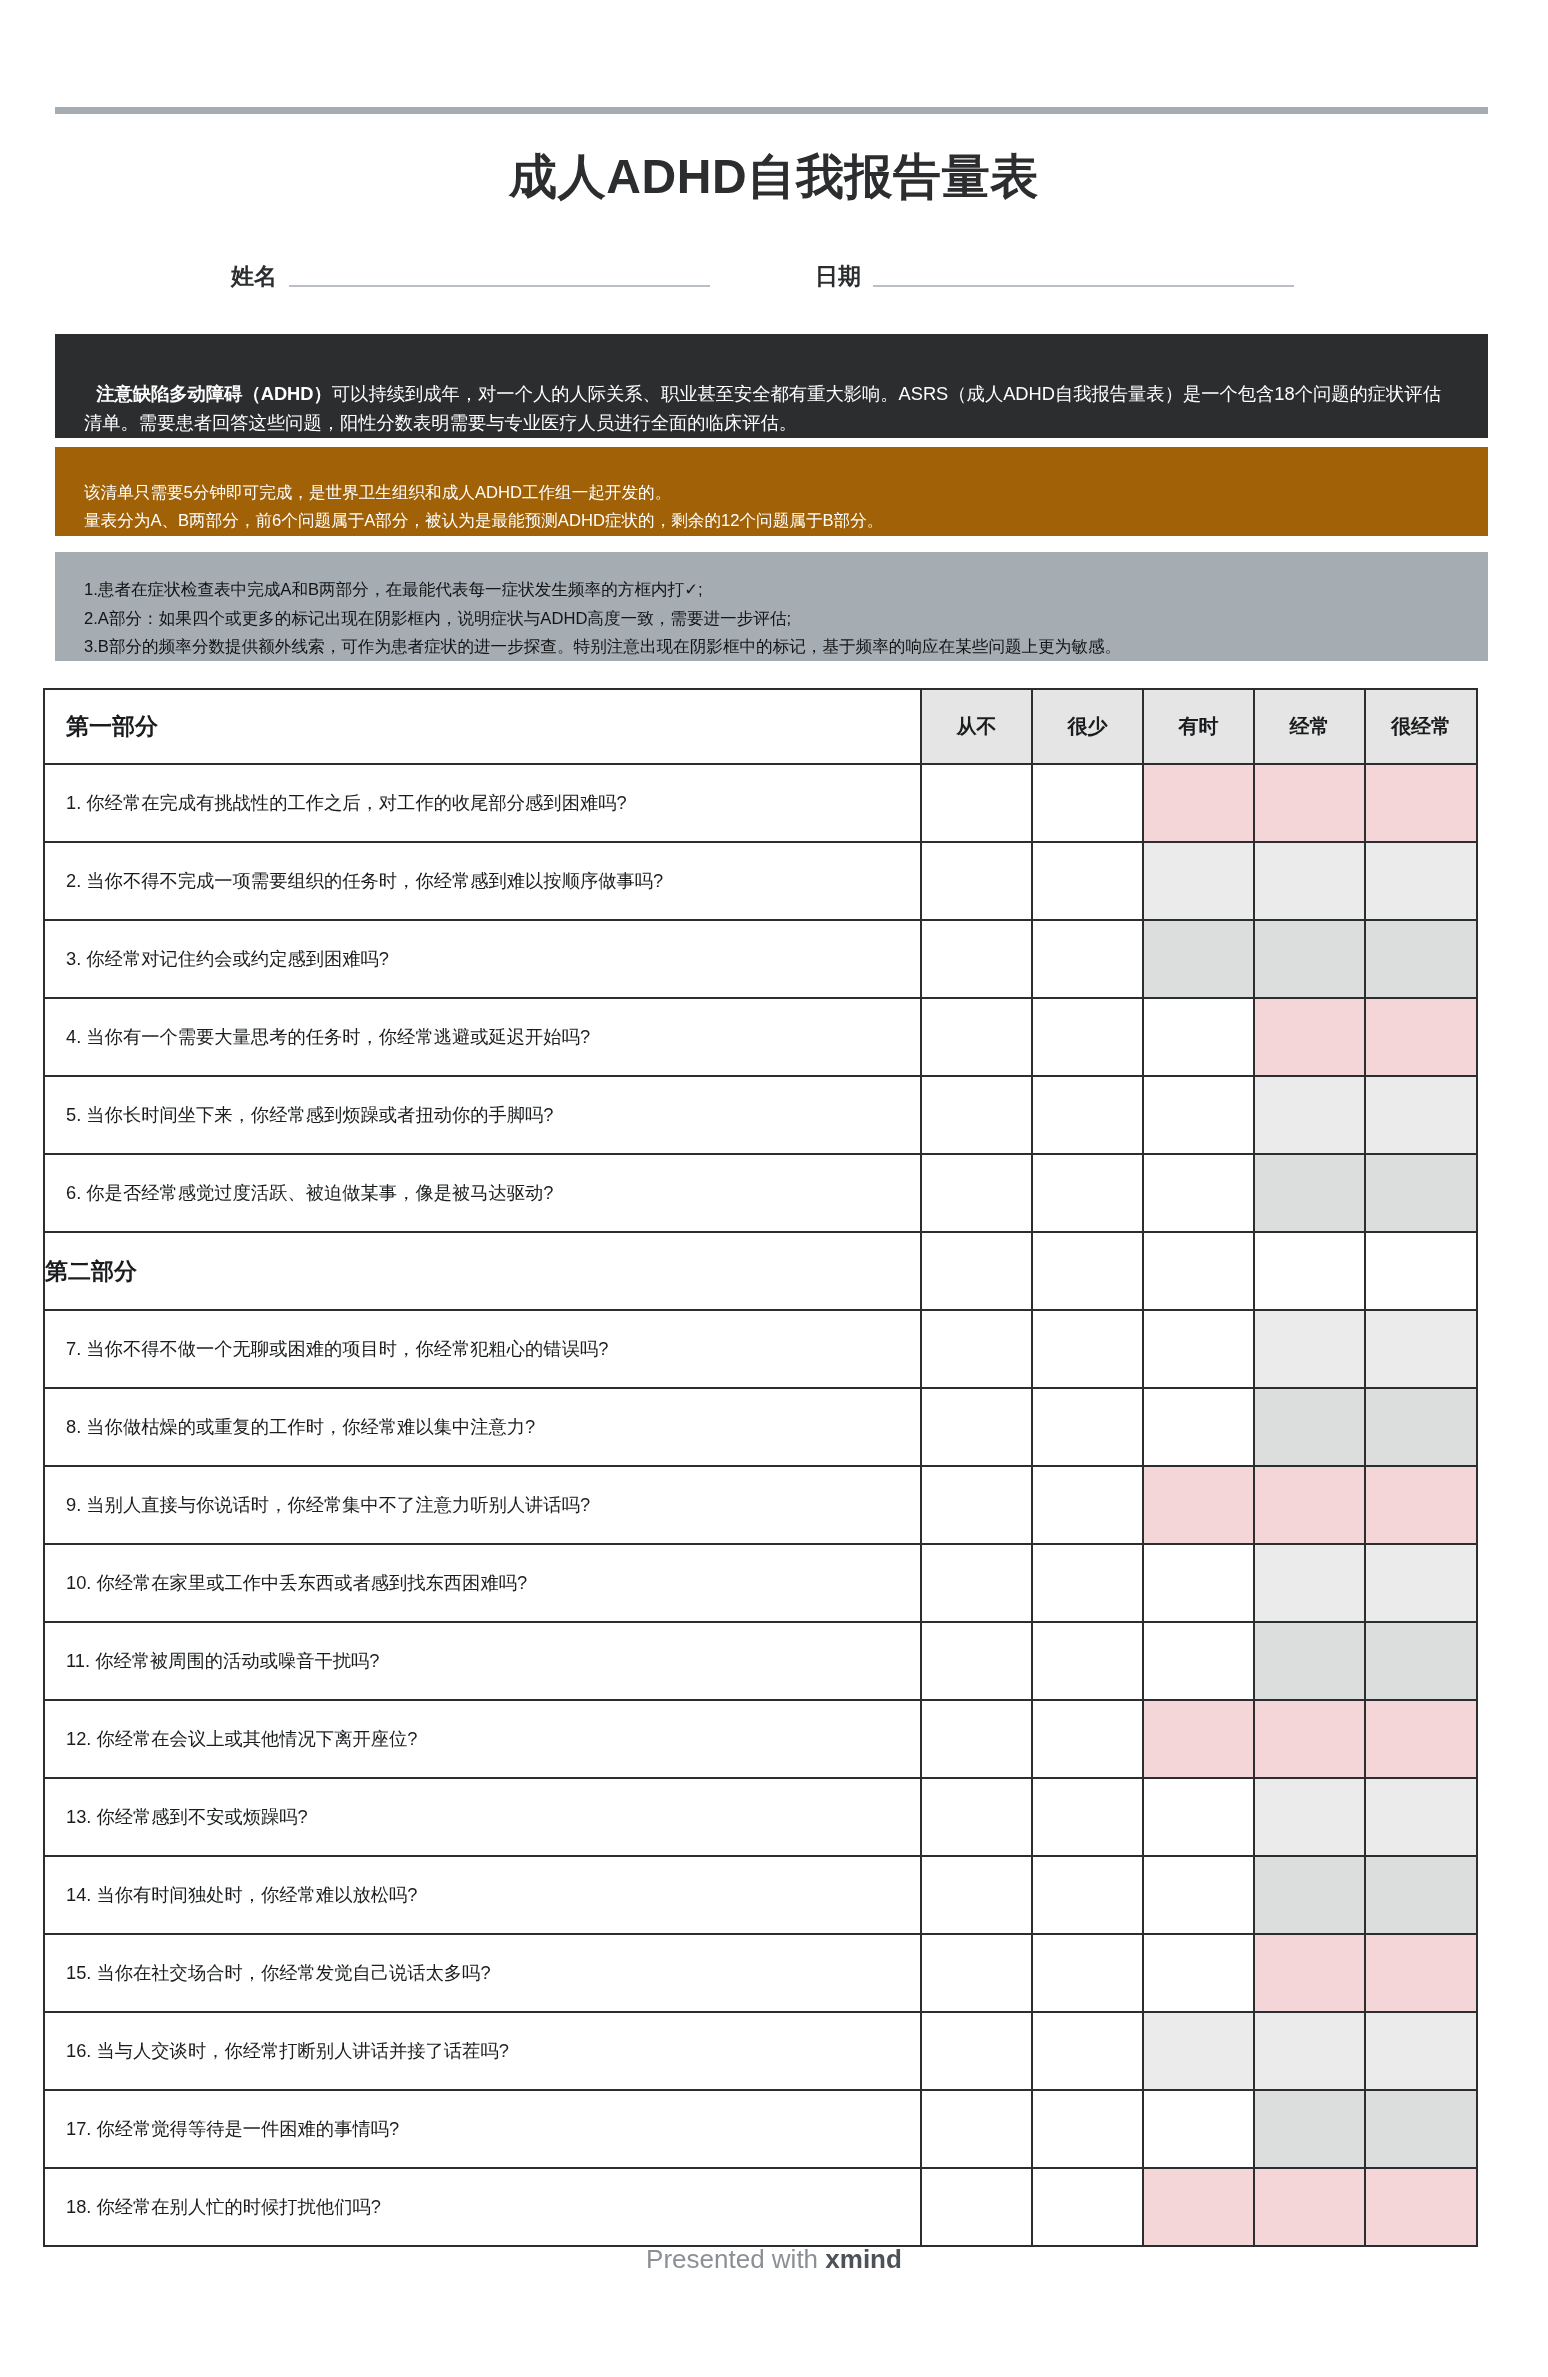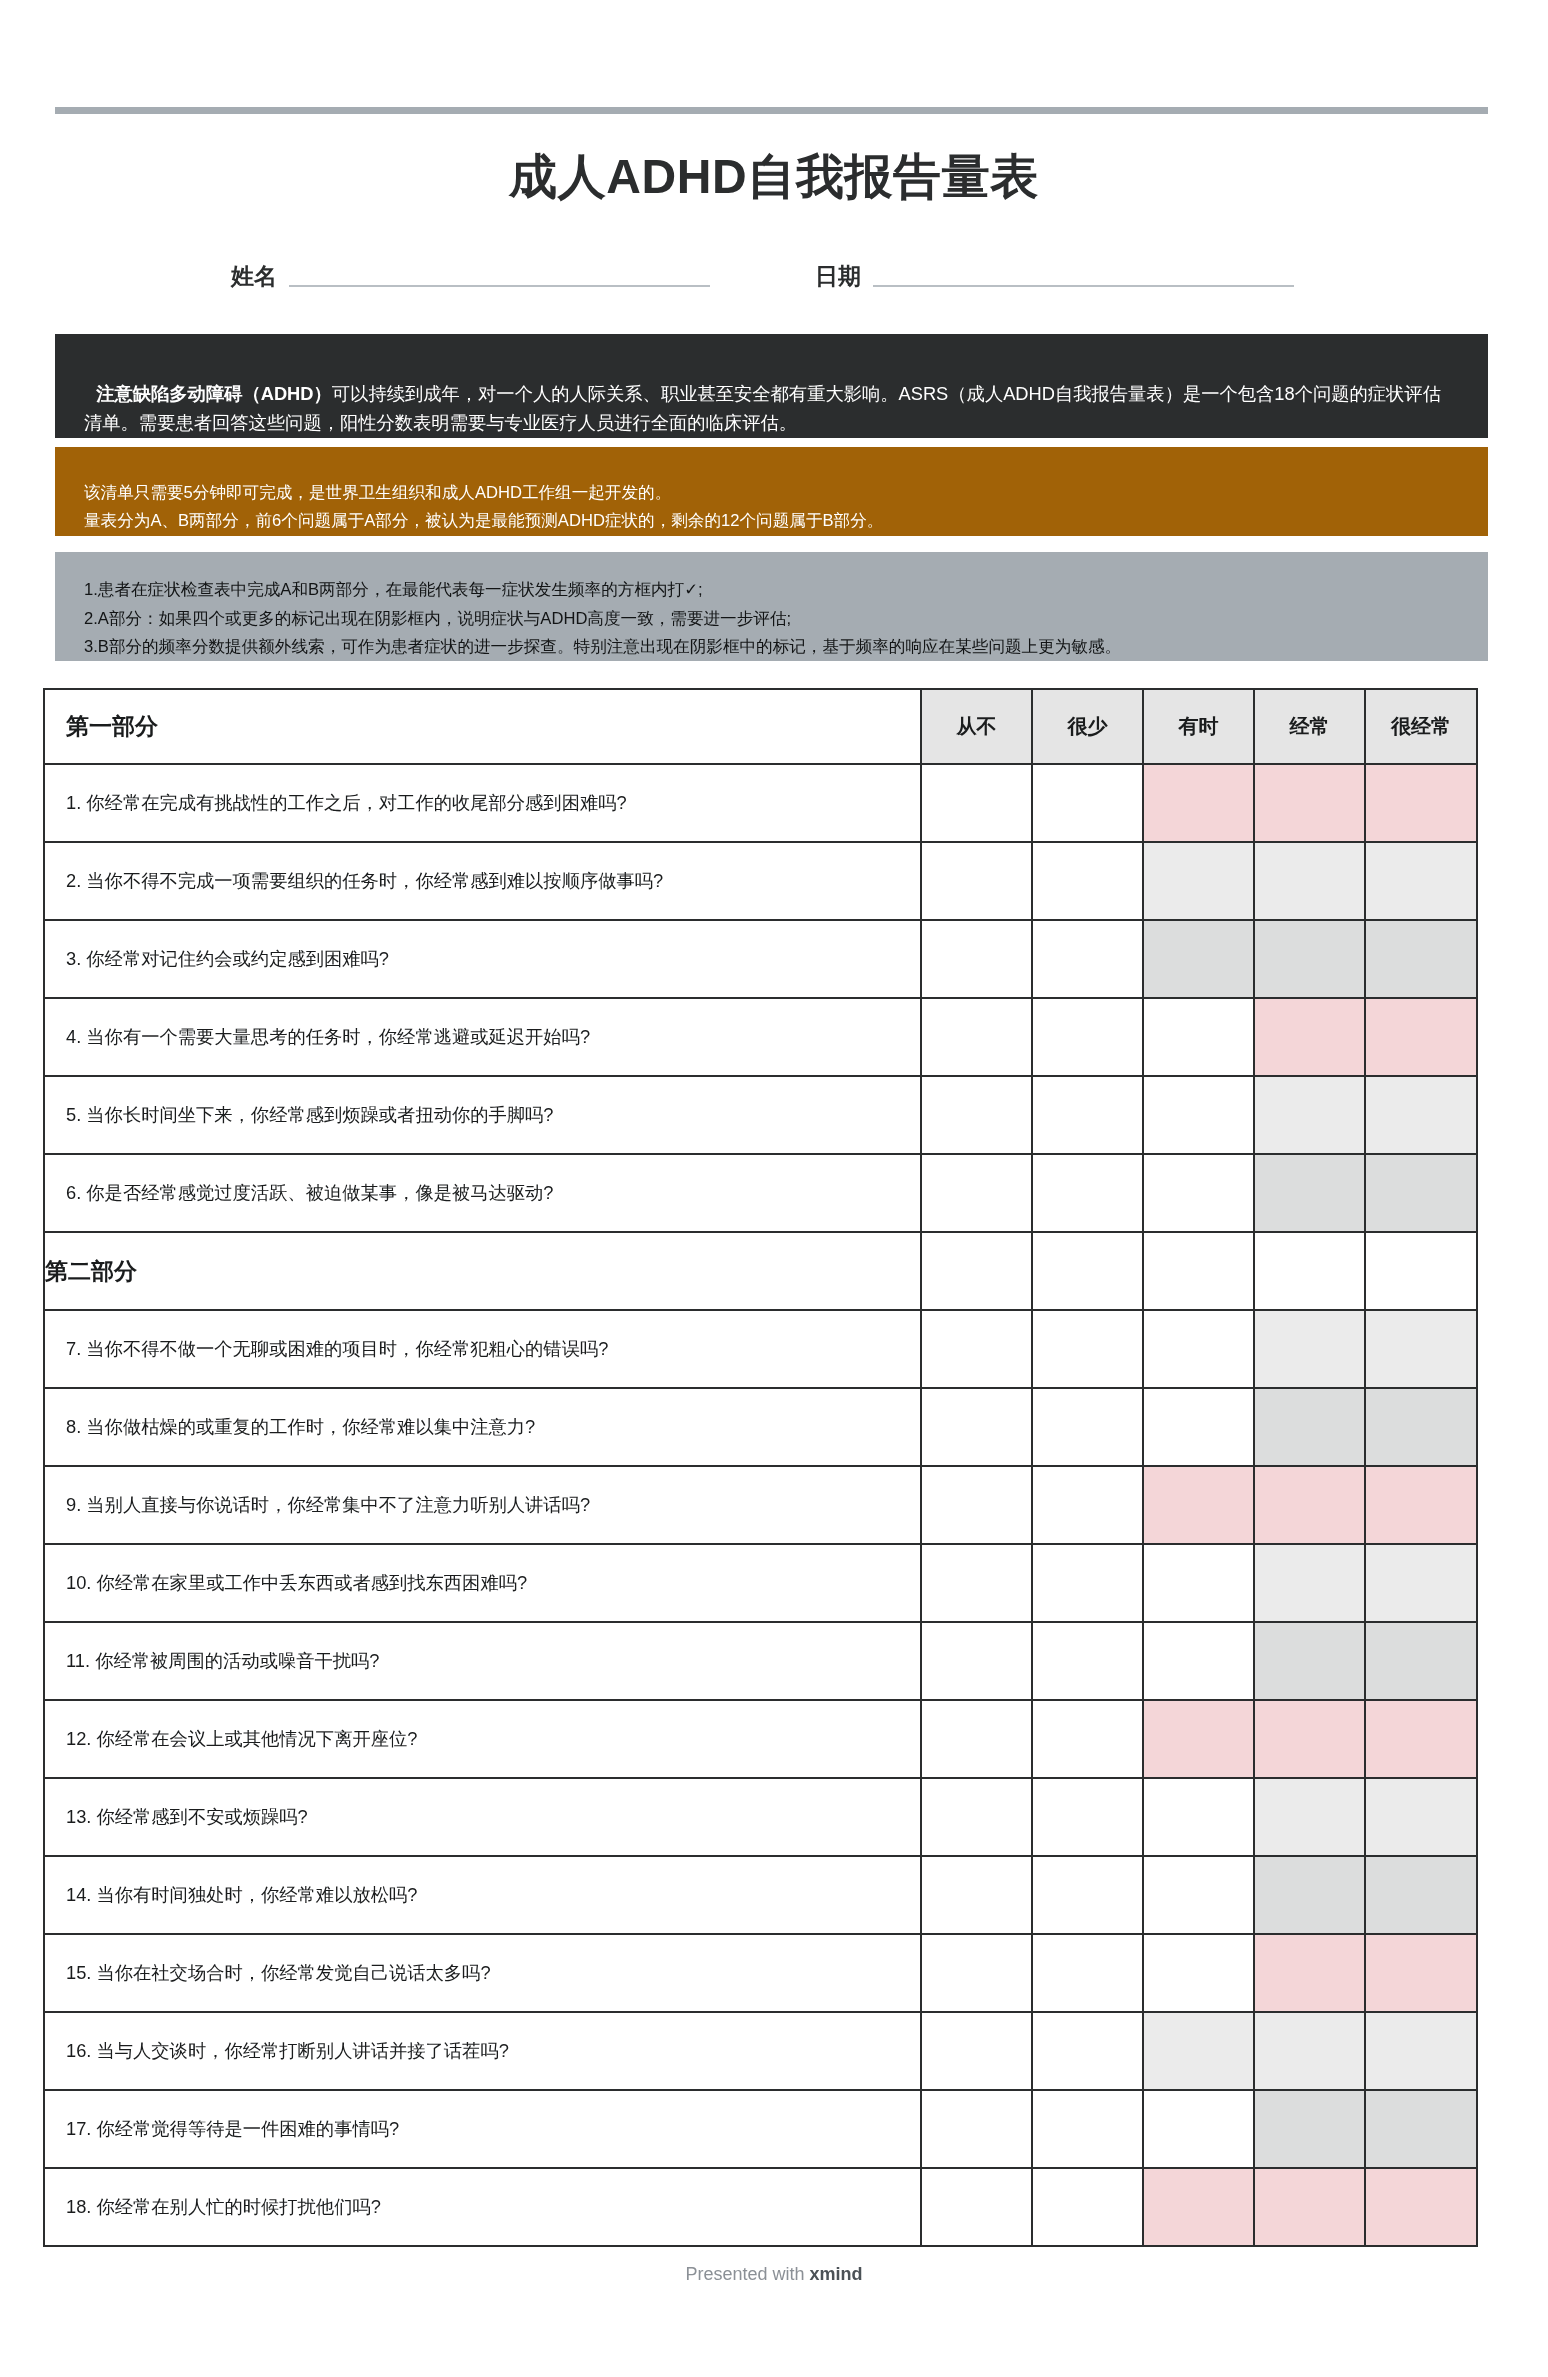--- a/index.html
+++ b/index.html
@@ -133,23 +133,22 @@
     background:#ffffff;
   }
   .tbl td.cell.pink{background:#f4d6d8;}
   .tbl td.cell.gray{background:#dcdddd;}
   .tbl td.cell.gray-l{background:#ebebeb;}
 
   
   .footer{
     position:absolute;left:0;top:2244px;width:1548px;
     text-align:center;
-    font-size:18px;color:#8b9096;
+    font-size:26px;color:#8b9096;
     font-weight:400;
-    margin-top:20px;
   }
   .footer .brand{font-weight:700;color:#4c5257;}
 </style>
 </head>
 <body>
 
 <div class="page">
 
   <div class="top-rule"></div>
 

